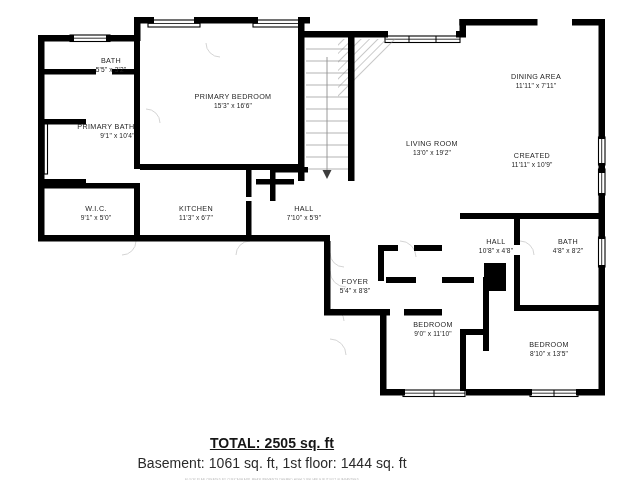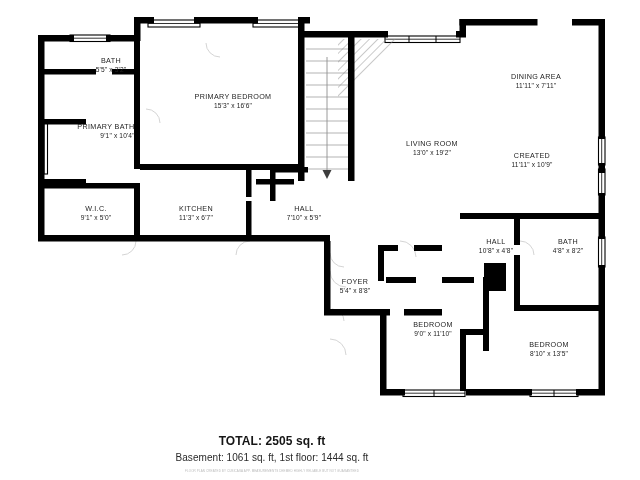--- a/index.html
+++ b/index.html
@@ -51,28 +51,29 @@
     margin-top: 0.5px;
   }
   #summary {
     position: absolute;
     left: 0;
     right: 0;
     top: 424px;
     text-align: center;
   }
   #summary .sum-total {
-    font-size: 12px;
+    font-size: 14px;
     font-weight: bold;
     color: #161616;
     letter-spacing: 0.1px;
     line-height: 1.45;
+    text-decoration: underline;
   }
   #summary .sum-line {
-    font-size: 10px;
+    font-size: 14px;
     color: #2a2a2a;
     letter-spacing: 0.05px;
     line-height: 1.5;
   }
   #summary .sum-fine {
     font-size: 3.05px;
     color: #b9b9b9;
     letter-spacing: 0.12px;
     margin-top: 4px;
     transform: scale(0.98);

